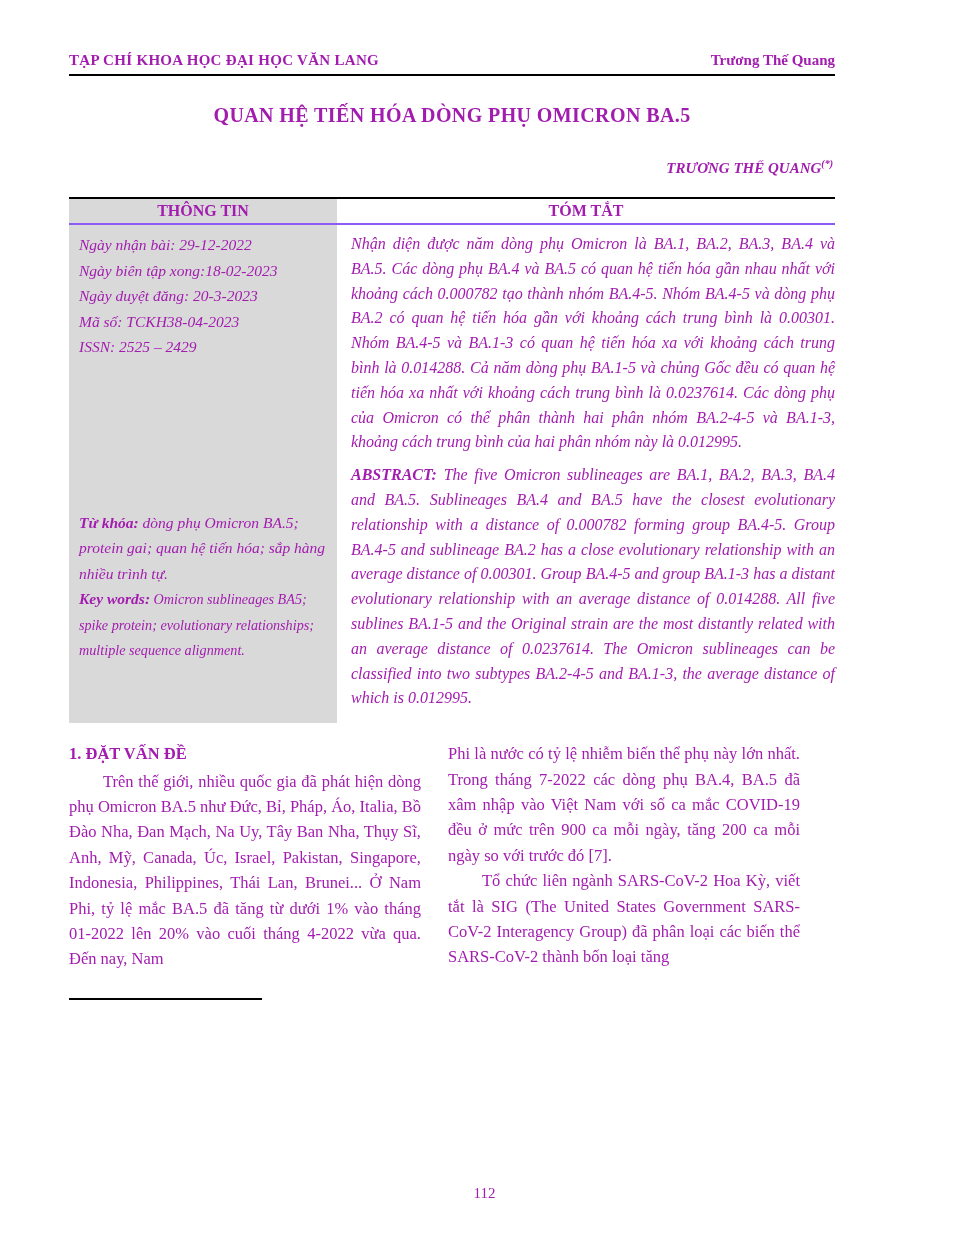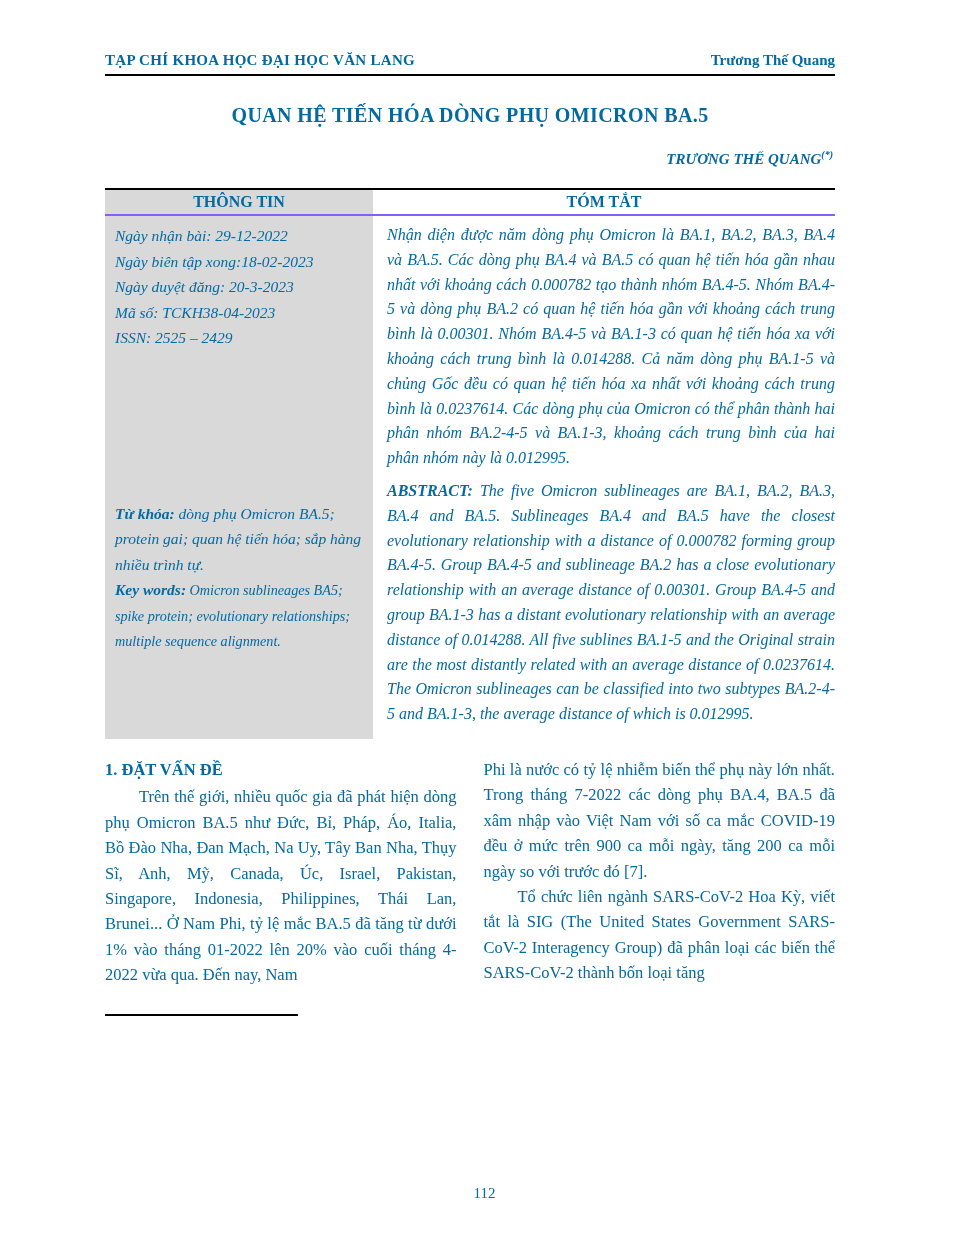--- a/index.html
+++ b/index.html
@@ -4,22 +4,22 @@
 <style>
   * { margin: 0; padding: 0; box-sizing: border-box; }
   html, body { background: #ffffff; }
   .page {
     position: relative;
     width: 969px;
     height: 1254px;
     margin: 0 auto;
     background: #ffffff;
     font-family: "Liberation Serif", "DejaVu Serif", serif;
-    color: #0369a1;
-    padding: 52px 134px 0 105px;
+    color: #a21caf;
+    padding: 52px 134px 0 69px;
     overflow: hidden;
   }
   
   .runhead {
     display: flex;
     justify-content: space-between;
     align-items: flex-end;
     border-bottom: 2px solid #000;
     padding-bottom: 5px;
     font-size: 15px;
@@ -35,21 +35,21 @@
     letter-spacing: 0.4px;
   }
   .title-en {
     margin-top: 30px;
     text-align: center;
     font-style: italic;
     font-size: 15.5px;
     letter-spacing: 0.6px;
   }
   .author-line {
-    margin-top: 22px;
+    margin-top: 31px;
     text-align: right;
     font-weight: 700;
     font-style: italic;
     font-size: 15px;
     padding-right: 2px;
   }
   .author-line sup { font-size: 10px; }
 
   
   .infotable { margin-top: 20px; border-top: 2px solid #000; font-size: 16px; }

